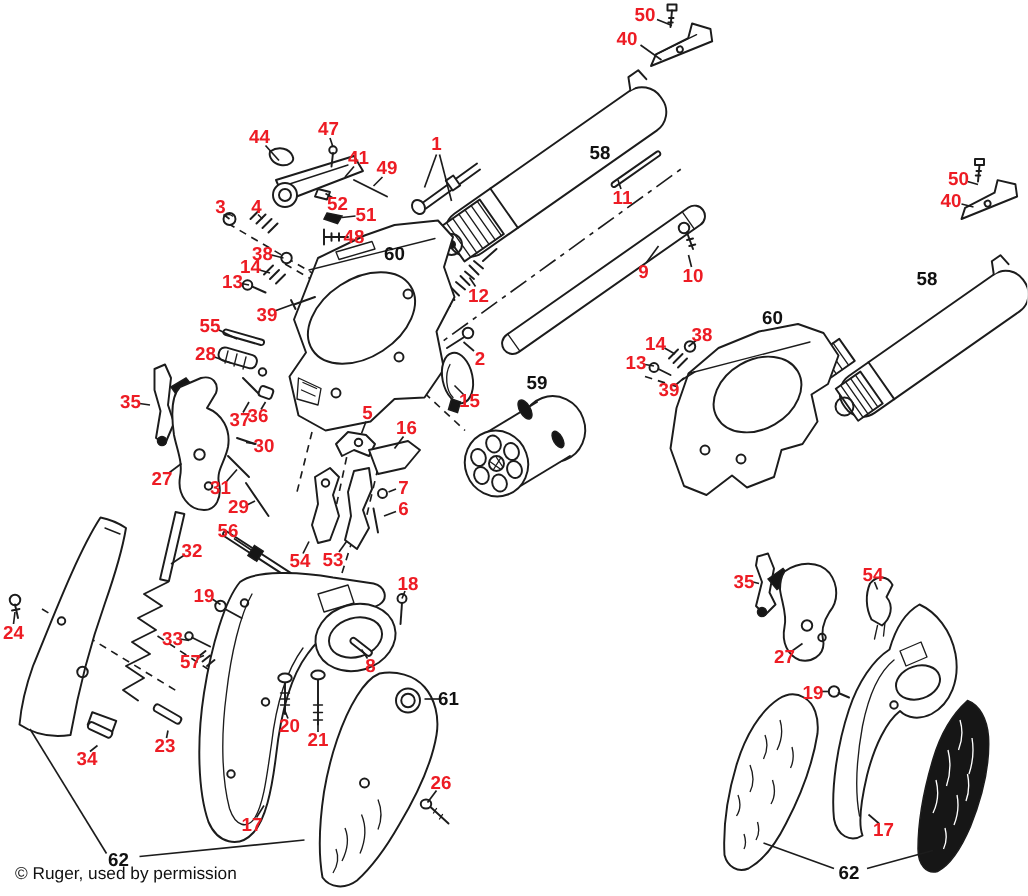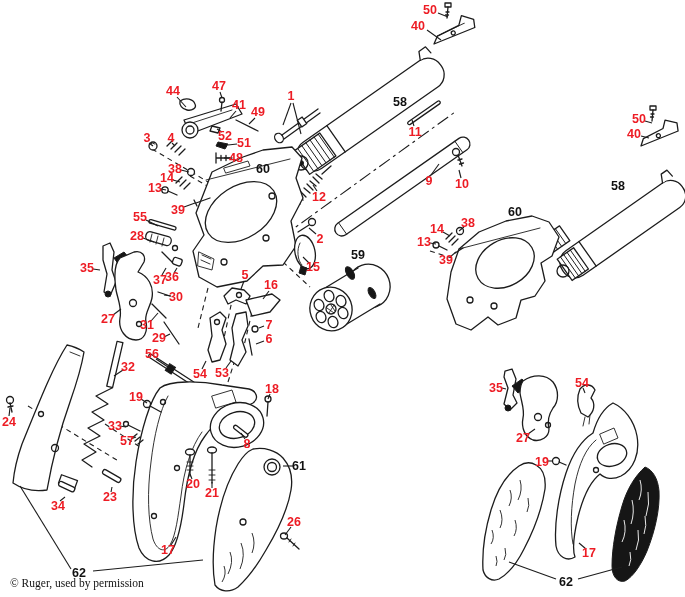--- a/index.html
+++ b/index.html
@@ -10,21 +10,21 @@
   .wh{fill:#ffffff;}
   .dk{fill:#161616;stroke:#1c1c1c;}
   .dash{stroke:#1c1c1c;stroke-width:1.1;stroke-dasharray:5 4;fill:none;}
   .dashdot{stroke:#1c1c1c;stroke-width:1.1;stroke-dasharray:13 4 3 4;fill:none;}
   .thin{stroke-width:0.9;}
   .grain{stroke:#1c1c1c;stroke-width:0.9;fill:none;}
   .wgrain{stroke:#ffffff;stroke-width:0.9;fill:none;}
   .callout{font-family:"Liberation Sans",sans-serif;font-weight:700;}
   .c-red{font-size:12.5px;}
   .c-black{font-size:12.5px;}
-  #copyright{position:absolute;left:10px;top:577px;font-size:11.5px;color:#111;font-family:Liberation Serif, serif;}
+  #copyright{position:absolute;left:10px;top:577px;font-size:11.5px;color:#111;}
 </style>
 </head>
 <body>
 
 <div id="stage">
 <svg id="art" width="685" height="597" viewBox="0 0 685 597">
 
   <g>
     <path class="dash" d="M152 149 L215 186 M190 176 L228 198 M239 164 L240 192 M208 288 L198 328 M233 296 L221 352 M252 312 L243 350 M28 406 L120 462 M105 424 L178 472 M560 246 L534 260 M430 251 L452 258 M283 262 L310 287 M228 382 L234 363"></path>
     <path class="dashdot" d="M282 237 L455 112"></path>

